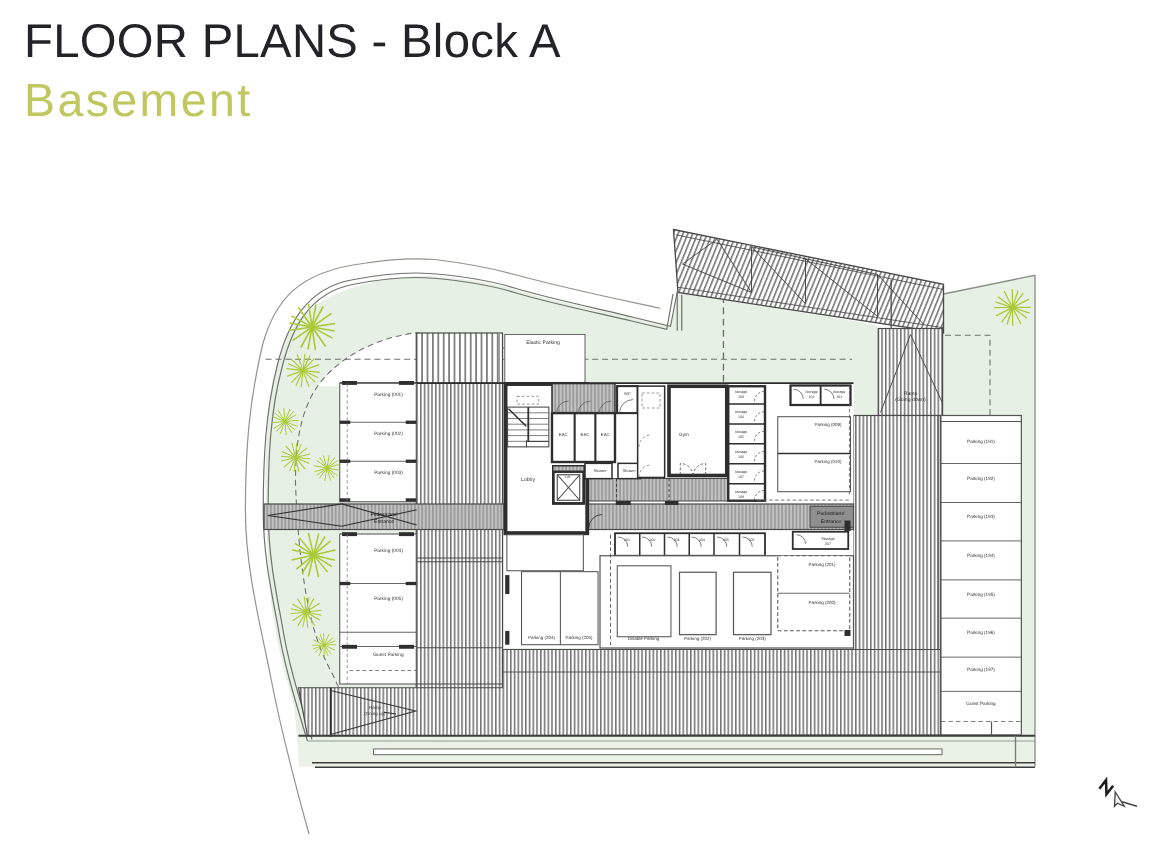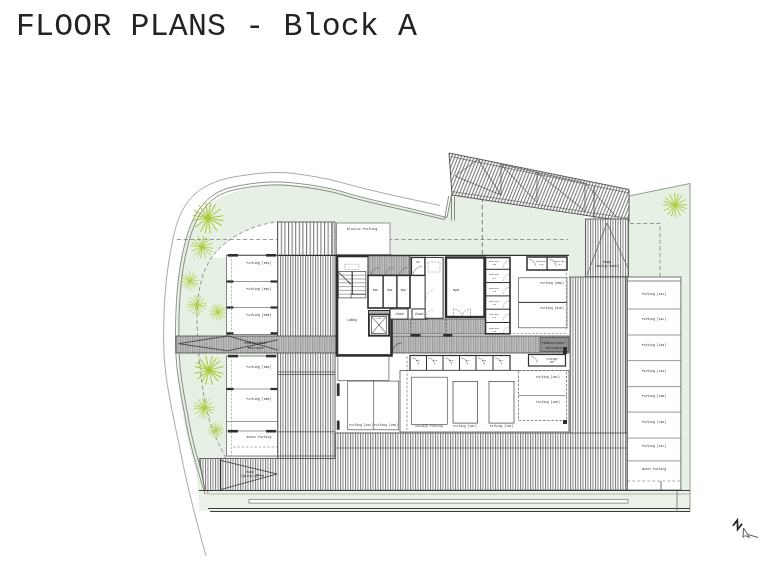--- a/index.html
+++ b/index.html
@@ -1,26 +1,27 @@
 <!DOCTYPE html>
 <html><head>
 <meta charset="utf-8">
 <style>
   html,body{margin:0;padding:0;background:#ffffff;}
   .page{position:relative;width:768px;height:566px;background:#ffffff;overflow:hidden;
-        font-family:Liberation Mono, monospace;}
+        font-family:Liberation Sans, sans-serif;}
   .t1{position:absolute;transform:translateZ(0);left:16px;top:9px;font-size:31.5px;color:#232327;letter-spacing:0.2px;}
   .t2{position:absolute;transform:translateZ(0);left:16px;top:48.5px;font-size:31px;color:#bfc75e;letter-spacing:1.6px;}
 </style>
 </head>
 <body>
 <div class="page">
 
 <div class="t1">FLOOR PLANS - Block A</div>
 
+<div class="t2">Basement</div>
 <svg width="768" height="566" viewBox="0 0 768 566" style="position:absolute;left:0;top:0;transform:translateZ(0);">
 <defs>
   <pattern id="hv" width="2.5" height="8" patternUnits="userSpaceOnUse">
     <rect width="2.5" height="8" fill="#ffffff"></rect>
     <line x1="0.55" y1="0" x2="0.55" y2="8" stroke="#4a4a4a" stroke-width="0.8"></line>
   </pattern>
   <pattern id="hv2" width="2.4" height="8" patternUnits="userSpaceOnUse">
     <rect width="2.4" height="8" fill="#c3c3c3"></rect>
     <line x1="0.6" y1="0" x2="0.6" y2="8" stroke="#8f8f8f" stroke-width="0.9"></line>
   </pattern>

